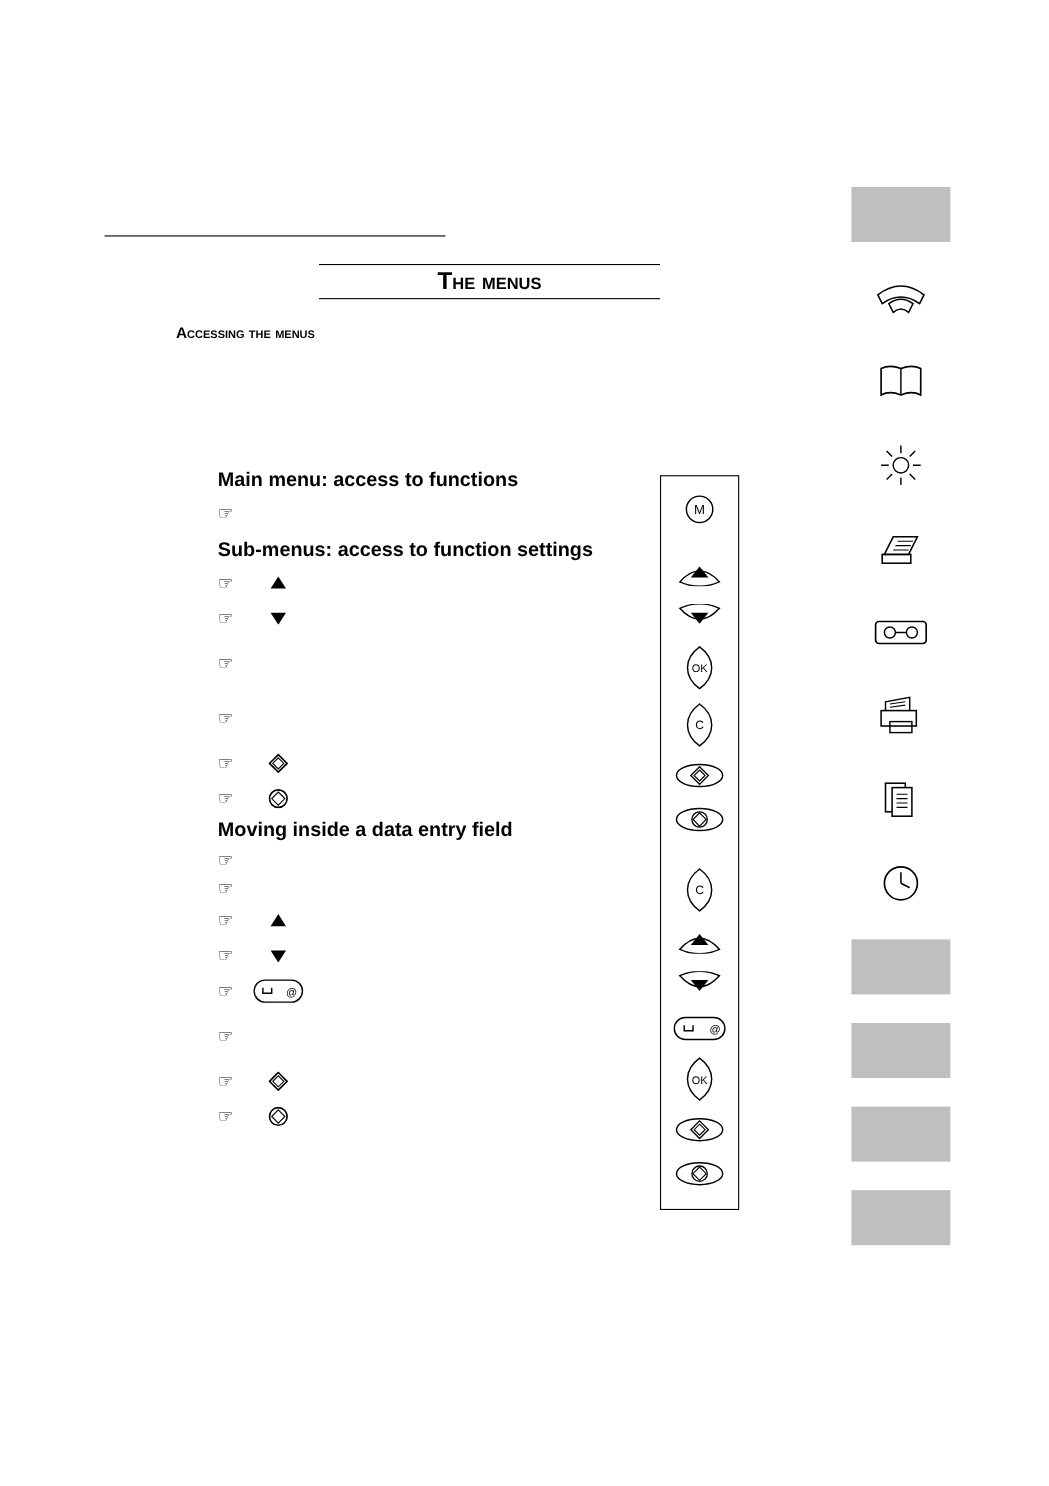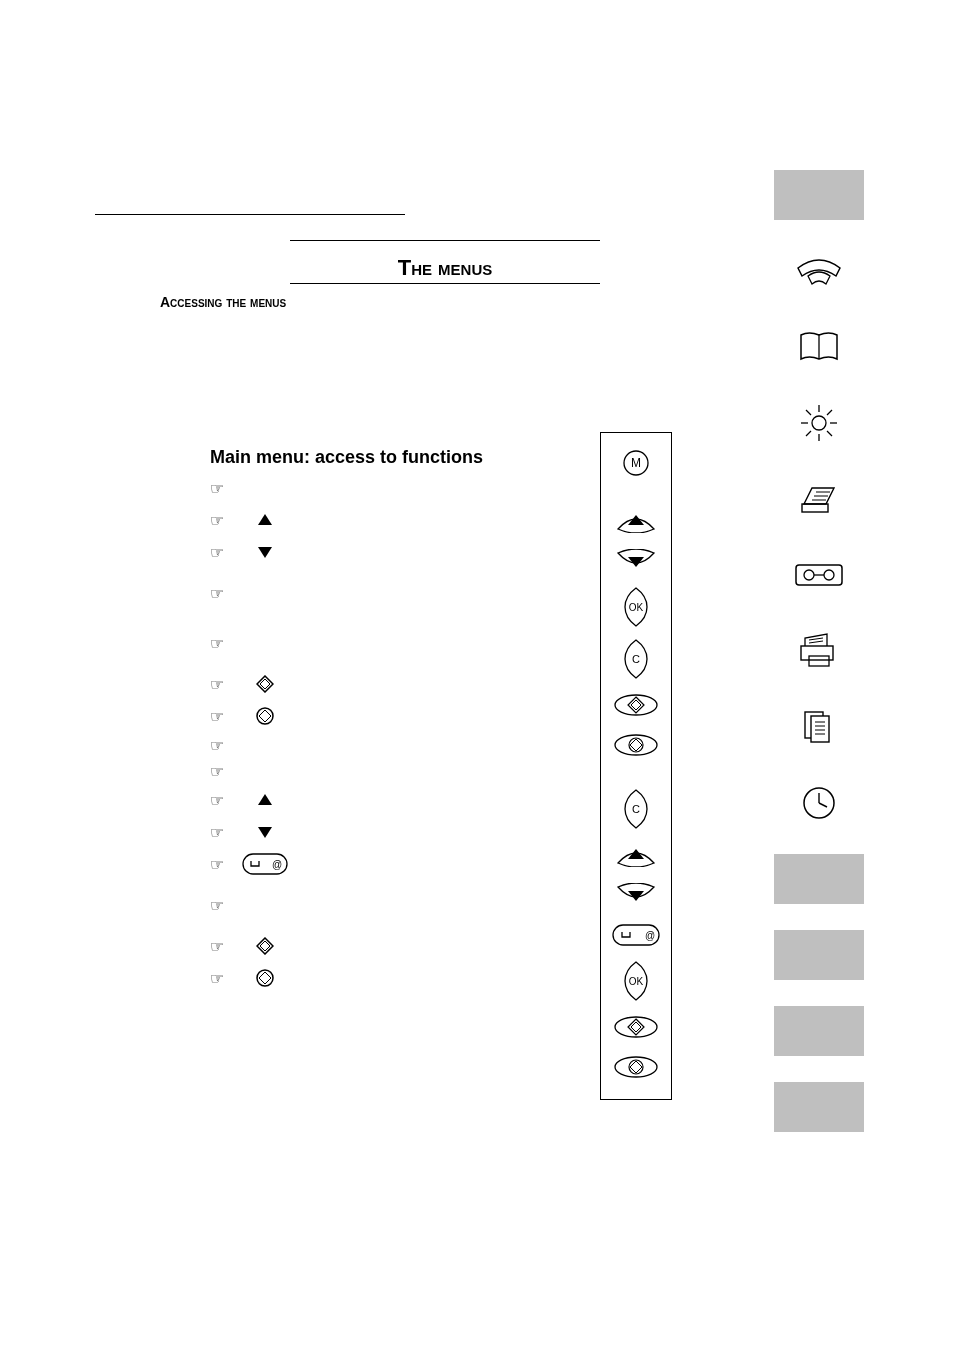--- a/index.html
+++ b/index.html
@@ -38,36 +38,34 @@
     height: 0;
     border-bottom: 1px solid #000;
     width: 100%;
   }
   .section-title {
     font-variant: small-caps;
     font-weight: bold;
     font-size: 22px;
     padding: 2px 0;
     display: block;
-    margin-top: 12px;
   }
   .subhead {
     position: absolute;
     top: 294px;
     left: 160px;
     font-variant: small-caps;
     font-weight: bold;
     font-size: 14px;
   }
   .content {
     position: absolute;
     top: 426px;
-    left: 210px;
+    left: 198px;
     width: 380px;
-    margin-top: 21px;
   }
   .line {
     display: flex;
     align-items: center;
     height: 32px;
   }
   .line.tall { height: 50px; }
   .bullet {
     width: 30px;
     flex: none;
@@ -141,20 +139,21 @@
 
 <div class="subhead">Accessing the menus</div>
 
 <div class="content">
 
   <div class="bold-line">Main menu: access to functions</div>
   <div class="line">
     <span class="bullet ptr">☞</span>
   </div>
 
+  <div class="bold-line" style="margin-top:6px">Sub-menus: access to function settings</div>
 
   <div class="line">
     <span class="bullet ptr">☞</span>
     <span class="inline-icon">
       <svg width="16" height="12" viewBox="0 0 16 12">
           <polygon points="8,0 15,11 1,11" fill="#000"></polygon>
         </svg>
     </span>
   </div>
   <div class="line">
@@ -183,20 +182,21 @@
   <div class="line">
     <span class="bullet ptr">☞</span>
     <span class="inline-icon">
       <svg width="18" height="18" viewBox="0 0 18 18">
           <circle cx="9" cy="9" r="8" fill="none" stroke="#000" stroke-width="1.5"></circle>
           <polygon points="9,3 15,9 9,15 3,9" fill="none" stroke="#000" stroke-width="1"></polygon>
         </svg>
     </span>
   </div>
 
+  <div class="bold-line" style="margin-top:2px">Moving inside a data entry field</div>
 
   <div class="line" style="height:26px">
     <span class="bullet ptr">☞</span>
   </div>
   <div class="line" style="height:26px">
     <span class="bullet ptr">☞</span>
   </div>
   <div class="line">
     <span class="bullet ptr">☞</span>
     <span class="inline-icon">

